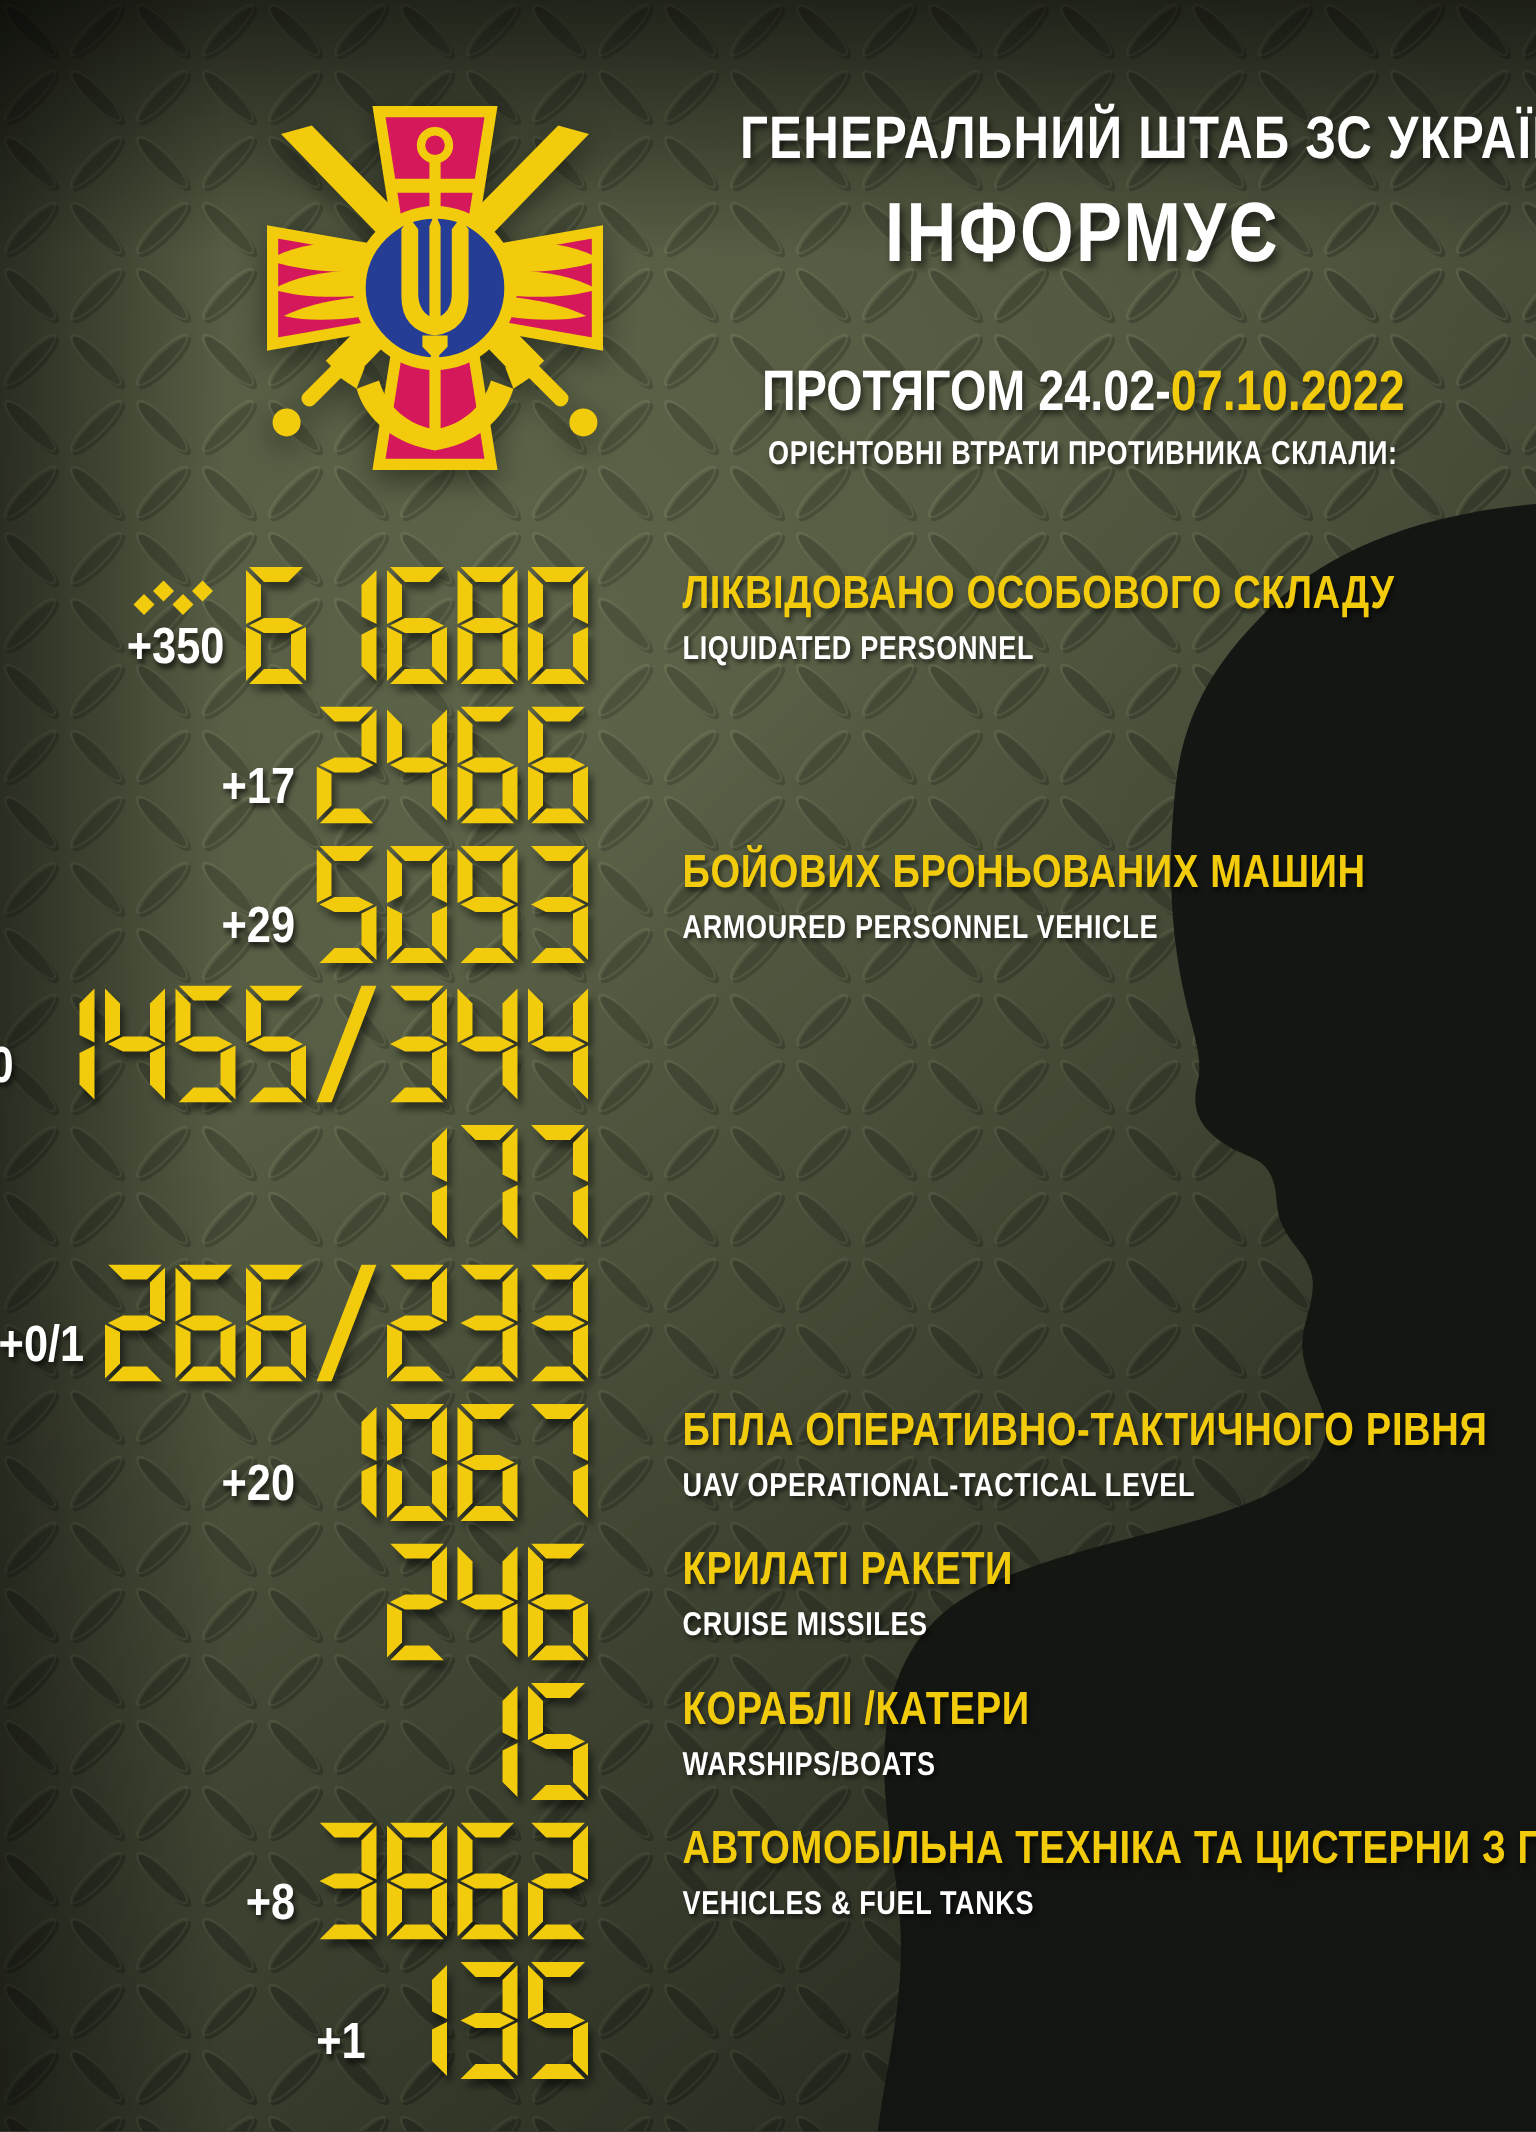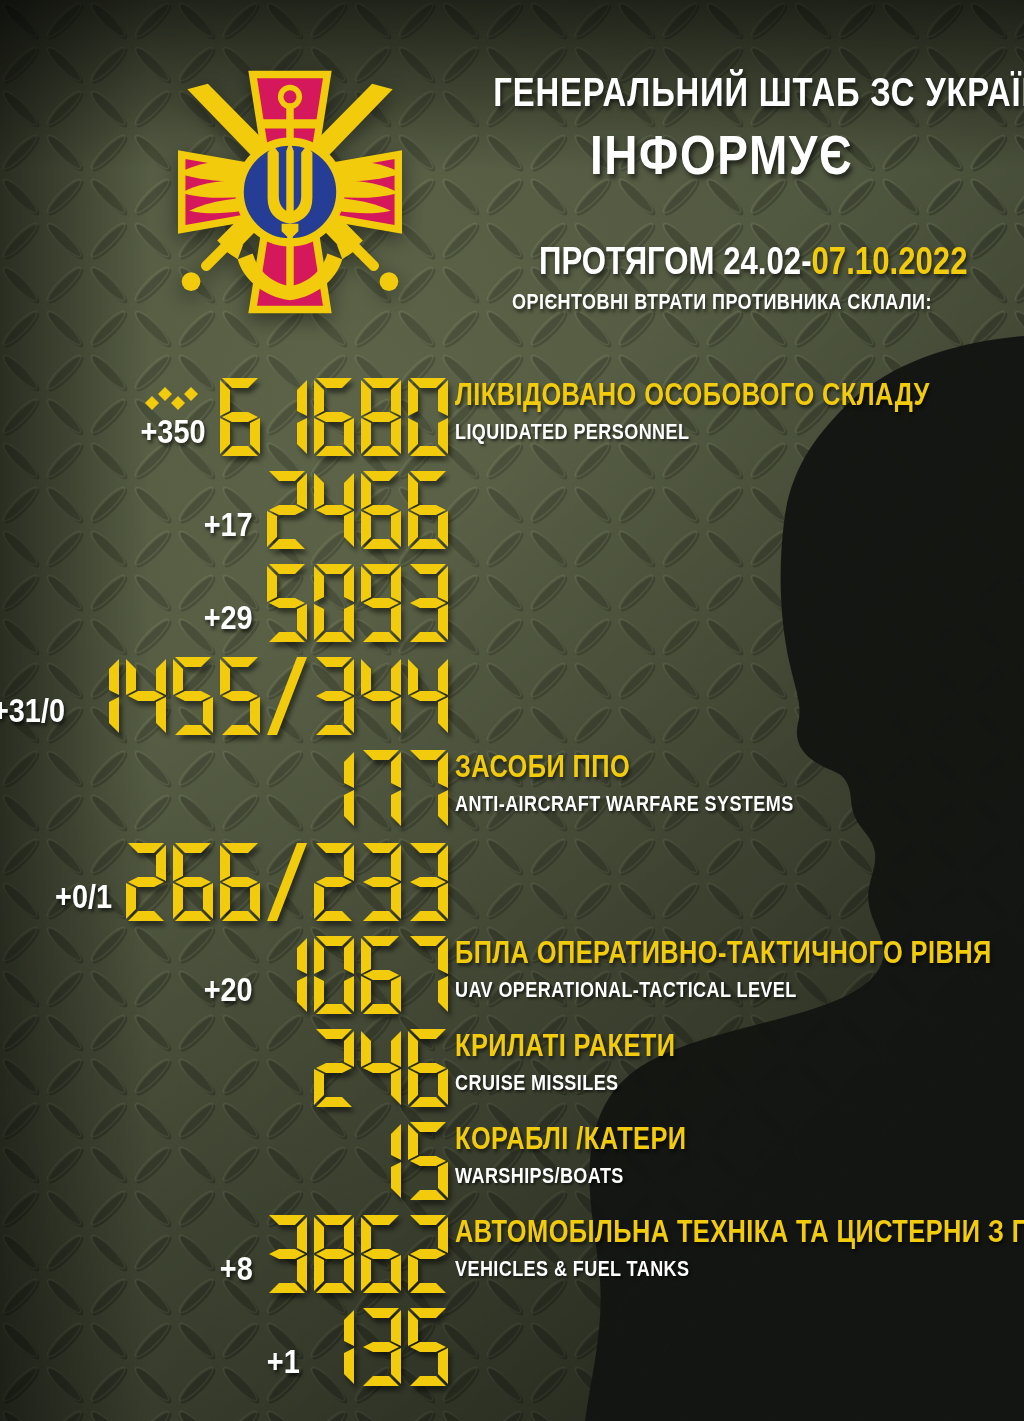--- a/index.html
+++ b/index.html
@@ -12,27 +12,27 @@
   .bg{position:absolute;left:0;top:0;z-index:0;}
   .emblem{position:absolute;left:150px;top:42px;width:280px;height:300px;z-index:2;
     filter:drop-shadow(0 6px 10px rgba(0,0,0,.45));}
   .hdr{position:absolute;left:430px;top:0;width:584px;text-align:center;z-index:2;color:#fff;}
   .cond{display:inline-block;transform:scaleX(.82);transform-origin:center center;white-space:nowrap;}
   .hdr-title{position:absolute;left:0;top:70px;width:100%;font-size:40px;font-weight:700;
     letter-spacing:1px;text-shadow:2px 3px 5px rgba(0,0,0,.6);}
   .hdr-sub{position:absolute;left:0;top:122px;width:100%;font-size:56px;font-weight:700;
     letter-spacing:2px;text-shadow:3px 4px 6px rgba(0,0,0,.6);}
   .hdr-period{position:absolute;left:0;top:240px;width:100%;font-size:38px;font-weight:700;
-    text-shadow:2px 3px 5px rgba(0,0,0,.6);text-align:right;}
+    text-shadow:2px 3px 5px rgba(0,0,0,.6);}
   .hdr-caption{position:absolute;left:0;top:289px;width:100%;font-size:22px;font-weight:700;
     letter-spacing:.5px;text-shadow:2px 3px 4px rgba(0,0,0,.6);text-decoration:underline;}
   .yellow{color:#F2CB0C;}
   .rows{position:absolute;left:0;top:0;width:100%;height:100%;z-index:3;}
   .row{position:absolute;left:0;width:1024px;height:86px;}
-  .inc-cell{position:absolute;left:0;top:0;width:448px;height:82px;
+  .inc-cell{position:absolute;left:0;top:0;width:392px;height:82px;
     display:flex;justify-content:flex-end;align-items:flex-end;gap:14px;}
   .inc-wrap{display:flex;flex-direction:column;align-items:flex-end;margin-bottom:8px;}
   .inc{color:#fff;font-size:34px;font-weight:700;line-height:34px;
     display:inline-block;transform:scaleX(.85);transform-origin:right bottom;
     text-shadow:2px 3px 4px rgba(0,0,0,.65);}
   .approx{margin-bottom:2px;margin-right:6px;}
   .num{filter:drop-shadow(3px 5px 2px rgba(0,0,0,.45));flex:none;}
   .labels{position:absolute;left:455px;top:2px;}
   .lbl-ua{color:#F2CB0C;font-size:31px;font-weight:700;line-height:37px;letter-spacing:.5px;
     display:block;transform:scaleX(.82);transform-origin:left center;white-space:nowrap;
@@ -299,20 +299,24 @@
             </g>
             <g transform="translate(141,0)" fill="#F2CB0C">
               <polygon points="2,0 38,0 28,10 12,10"></polygon>
               <polygon points="40,2 40,38 30,33 30,12"></polygon>
               <polygon points="2,39 12,34 28,34 38,39 28,44 12,44"></polygon>
               <polygon points="40,40 40,76 30,66 30,45"></polygon>
               <polygon points="2,78 12,68 28,68 38,78"></polygon>
             </g>
           </svg>
         </div>
+        <div class="labels">
+          <span class="lbl-ua">БОЙОВИХ БРОНЬОВАНИХ МАШИН</span>
+          <span class="lbl-en">ARMOURED PERSONNEL VEHICLE</span>
+        </div>
       </div>
       <div class="row" style="top: 653px;">
         <div class="inc-cell">
           <div class="inc-wrap">
             <div class="inc">+31/0</div>
           </div>
           <svg width="369" height="78" viewBox="0 0 369 78" class="num" aria-label="1455/344">
             <g transform="translate(0,0)" fill="#F2CB0C">
               <polygon points="40,2 40,38 30,33 30,12"></polygon>
               <polygon points="40,40 40,76 30,66 30,45"></polygon>
@@ -373,24 +377,20 @@
               <polygon points="2,0 38,0 28,10 12,10"></polygon>
               <polygon points="40,2 40,38 30,33 30,12"></polygon>
               <polygon points="40,40 40,76 30,66 30,45"></polygon>
             </g>
             <g transform="translate(94,0)" fill="#F2CB0C">
               <polygon points="2,0 38,0 28,10 12,10"></polygon>
               <polygon points="40,2 40,38 30,33 30,12"></polygon>
               <polygon points="40,40 40,76 30,66 30,45"></polygon>
             </g>
           </svg>
-        </div>
-        <div class="labels">
-          <span class="lbl-ua">ЗАСОБИ ППО</span>
-          <span class="lbl-en">ANTI-AIRCRAFT WARFARE SYSTEMS</span>
         </div>
       </div>
       <div class="row" style="top: 839px;">
         <div class="inc-cell">
           <div class="inc-wrap">
             <div class="inc">+0/1</div>
           </div>
           <svg width="322" height="78" viewBox="0 0 322 78" class="num" aria-label="266/233">
             <g transform="translate(0,0)" fill="#F2CB0C">
               <polygon points="2,0 38,0 28,10 12,10"></polygon>

